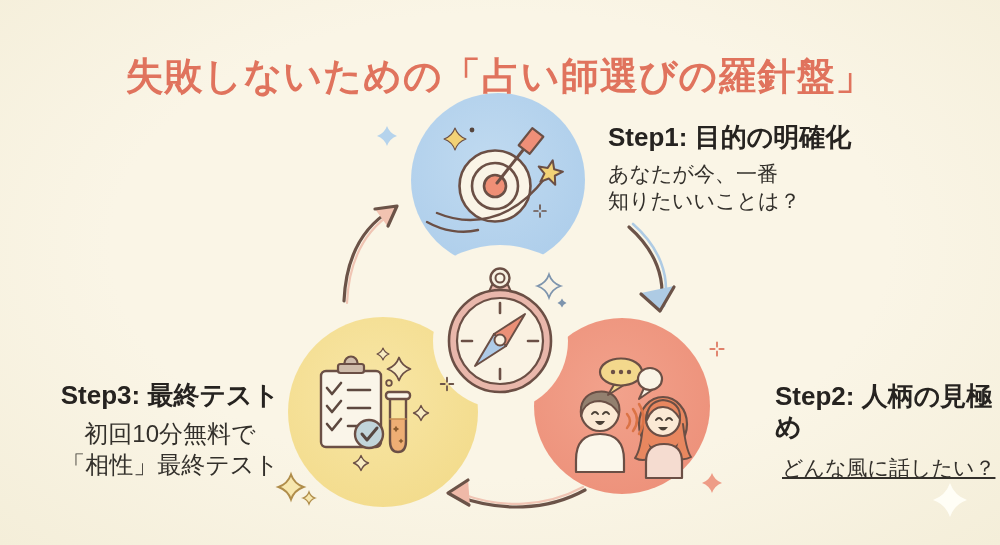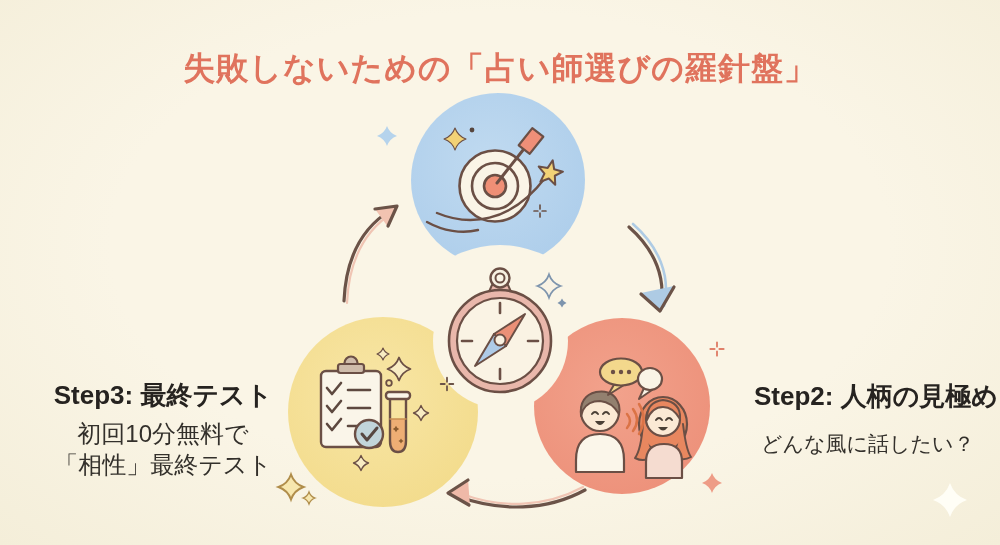--- a/index.html
+++ b/index.html
@@ -7,30 +7,30 @@
     position:relative;
     width:1000px;height:545px;
     overflow:hidden;
     background:radial-gradient(ellipse at 50% 45%, #faf5e6 55%, #f4eed9 100%);
     font-family:"Liberation Sans","DejaVu Sans",sans-serif;
   }
   #art{position:absolute;left:0;top:0;}
   .title{
     position:absolute;left:0;top:26px;width:1000px;
     text-align:center;
-    font-size:32px;font-weight:700;letter-spacing:1px;
+    font-size:38px;font-weight:700;letter-spacing:1px;
     color:#e0735d;
   }
   .step{position:absolute;}
   .step .hd{font-size:26px;font-weight:700;color:#262320;line-height:1.2;}
   .step .bd{font-size:21px;color:#33302b;line-height:1.28;margin-top:8px;}
   .step1{left:608px;top:122px;}
-  .step2{left:754px;top:381px;}
-  .step2 .bd{padding-left:7px;margin-top:19px;}
-  .step3{left:29px;top:380px;width:268px;text-align:center;}
+  .step2{left:775px;top:381px;}
+  .step2 .bd{padding-left:7px;margin-top:12px;text-decoration:underline;}
+  .step3{left:36px;top:380px;width:268px;text-align:center;}
   .step3 .bd{font-size:24px;margin-top:8px;}
 </style>
 </head>
 <body>
 
 <div id="stage">
 
   <svg id="art" width="1000" height="545" viewBox="0 0 1000 545">
     <defs>
       <path id="sp4" d="M0,-10 Q2.6,-2.6 10,0 Q2.6,2.6 0,10 Q-2.6,2.6 -10,0 Q-2.6,-2.6 0,-10 Z"></path>
@@ -179,20 +179,27 @@
       <path d="M344,301 C346,256 363,227 391,210" stroke="#6b5348" stroke-width="3.2"></path>
       <polygon points="375,209 397,206 388,227" fill="#f2c3b1" stroke="none"></polygon>
       <path d="M375,209 L397,206 L388,226" stroke="#6b5348" stroke-width="3.2"></path>
     </g>
 
     <use href="#sp4" transform="translate(950,500) scale(1.7)" fill="#fffef6"></use>
   </svg>
 
   <h1 class="title">失敗しないための「占い師選びの羅針盤」</h1>
 
+  <div class="step step1">
+    <div class="hd">Step1: 目的の明確化</div>
+    <div class="bd">
+      <div>あなたが今、一番</div>
+      <div>知りたいいことは？</div>
+    </div>
+  </div>
 
   <div class="step step2">
     <div class="hd">Step2: 人柄の見極め</div>
     <div class="bd">
       <div>どんな風に話したい？</div>
     </div>
   </div>
 
   <div class="step step3">
     <div class="hd">Step3: 最終テスト</div>

